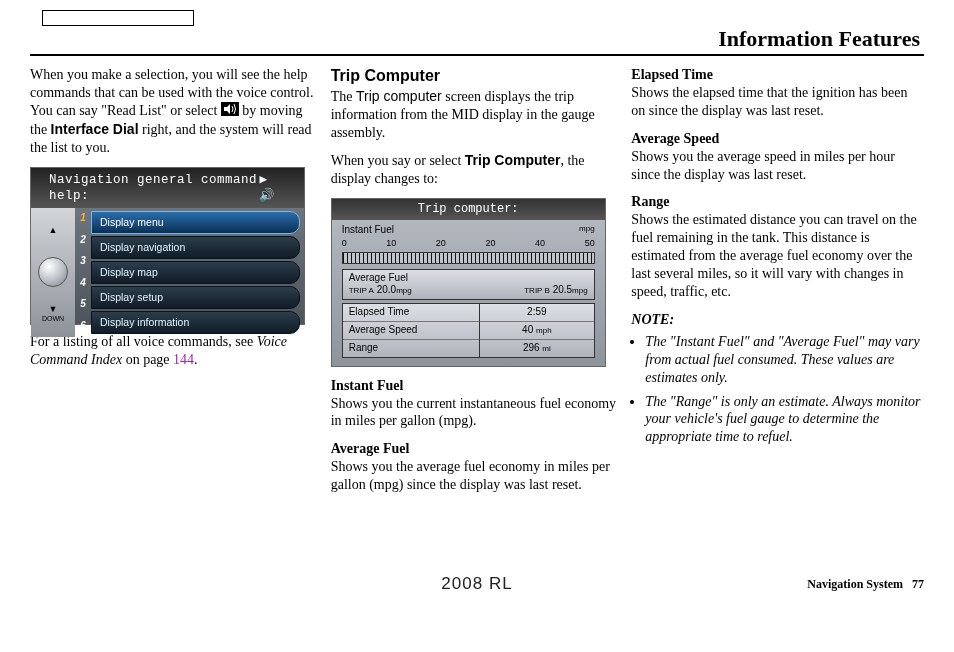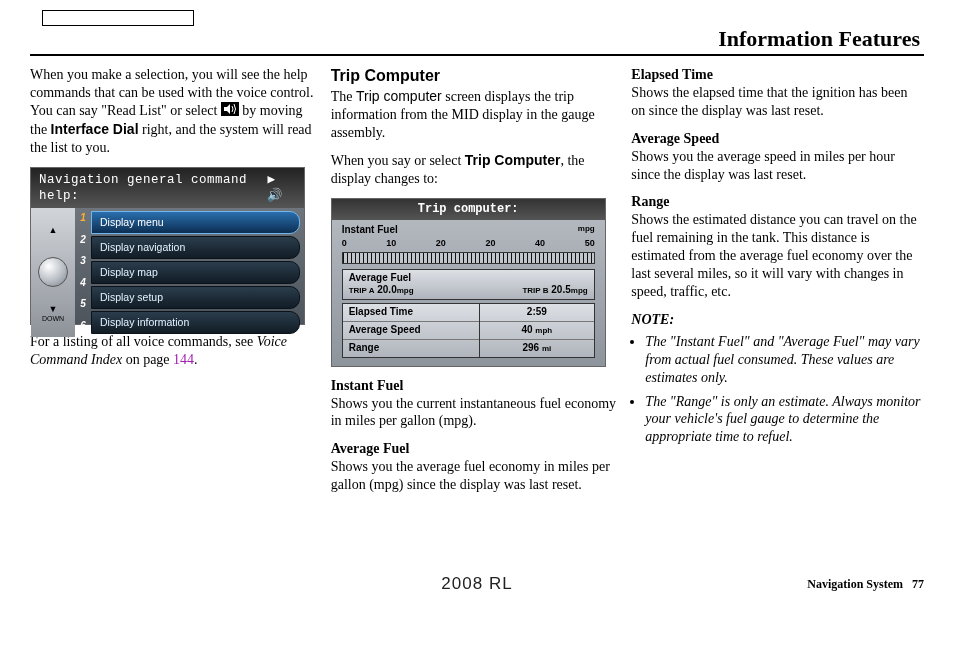--- a/index.html
+++ b/index.html
@@ -81,21 +81,21 @@
     margin: 6px 0 8px 0;
     background: linear-gradient(#7a8088, #4e545b);
     border: 1px solid #666;
     position: relative;
     font-family: Arial, Helvetica, sans-serif;
   }
   .nav-header {
     background: linear-gradient(#222, #555);
     color: #fff;
     font-size: 12.5px;
-    padding: 4px 8px;
+    padding: 4px 18px;
     display: flex;
     justify-content: flex-start;
     align-items: center;
     font-family: "Courier New", monospace;
     letter-spacing: 0.5px;
   }
   .nav-body {
     display: flex;
     height: 129px;
   }
@@ -156,21 +156,20 @@
     border: 1px solid #6fb7ec;
     color: #fff;
   }
   
   .trip-shot {
     width: 273px;
     margin: 6px 0 10px 0;
     border: 1px solid #666;
     background: linear-gradient(#b8bdc4, #8e949c);
     font-family: Arial, Helvetica, sans-serif;
-    font-weight: bold;
   }
   .trip-header {
     background: linear-gradient(#333, #555);
     color: #fff;
     text-align: center;
     font-size: 12px;
     padding: 3px 0;
     font-family: "Courier New", monospace;
   }
   .trip-body {

